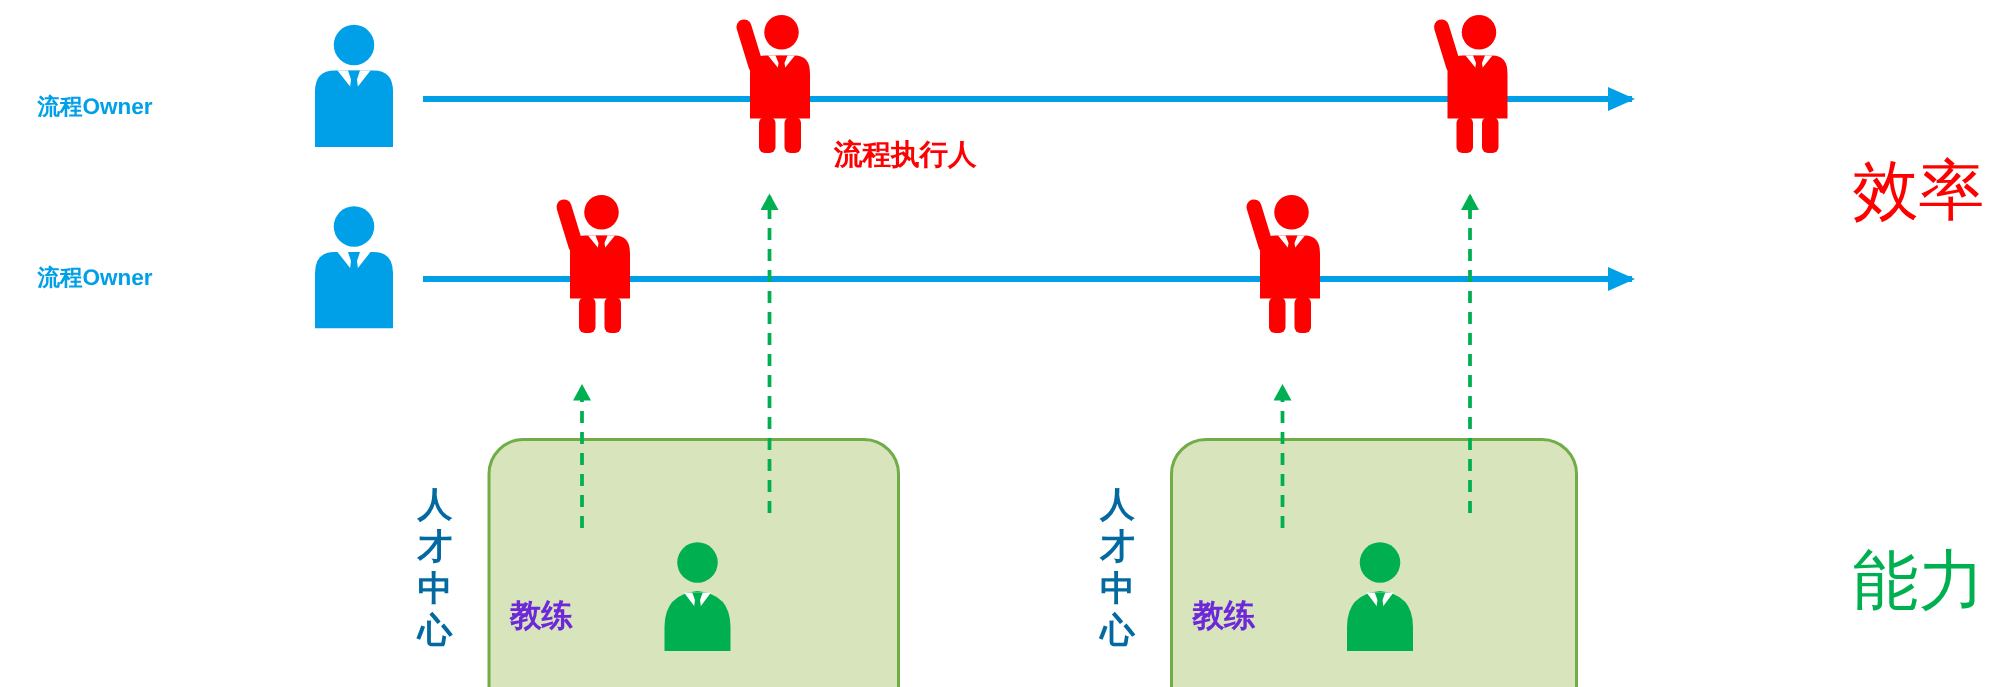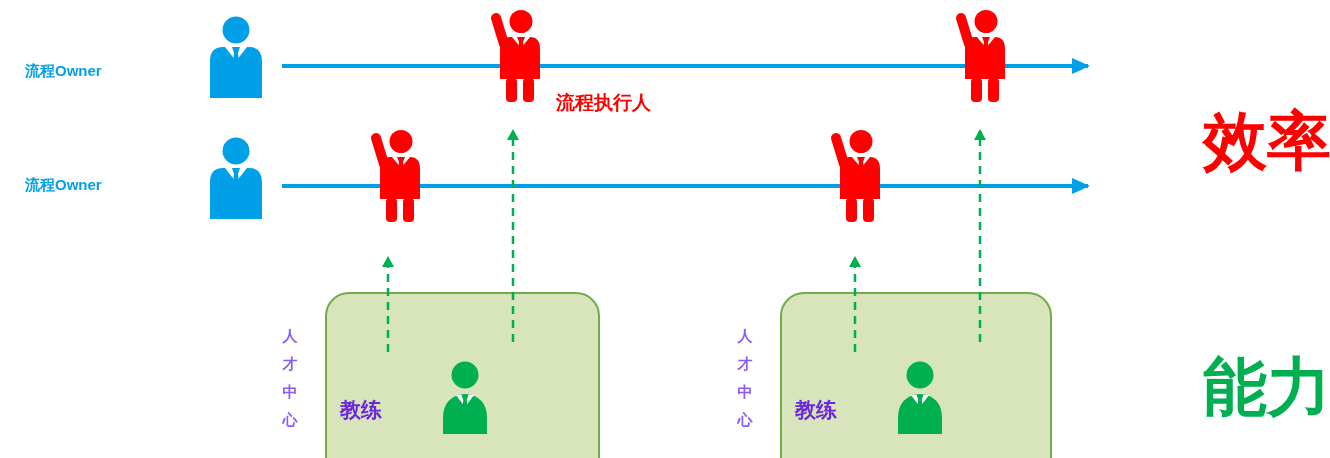--- a/index.html
+++ b/index.html
@@ -25,41 +25,42 @@
     font-weight:bold;
     white-space:nowrap;
   }
   .executor-label {
     color:#FF0000;
     font-size:19px;
     font-weight:bold;
     white-space:nowrap;
   }
   .outcome-label {
-    font-size:64px;
-    font-weight:bold;
+    font-size:44px;
+    font-weight:normal;
     white-space:nowrap;
+    margin-left:32px;
   }
   .outcome-red   { color:#FF0000; }
   .outcome-green { color:#00B050; }
 
   .talent-box {
     background:#D7E4BC;
     border:2.5px solid #70AD47;
     border-radius:24px;
   }
   .coach-label {
     color:#6d28d9;
     font-size:21px;
     font-weight:bold;
     white-space:nowrap;
   }
   .side-label {
-    color:#8b5cf6;
-    font-size:15px;
+    color:#0369a1;
+    font-size:23px;
     font-weight:bold;
     width:24px;
     line-height:28px;
     word-break:break-all;
     text-align:center;
   }
   svg { display:block; }
 </style>
 </head>
 <body>
@@ -157,15 +158,15 @@
 
   <div class="abs layer-text executor-label" style="left:556px; top:90px;">流程执行人</div>
 
   <div class="abs layer-text side-label" style="left:278px; top:322px;">人才中心</div>
   <div class="abs layer-text side-label" style="left:733px; top:322px;">人才中心</div>
 
   <div class="abs layer-text coach-label" style="left:340px; top:396px;">教练</div>
   <div class="abs layer-text coach-label" style="left:795px; top:396px;">教练</div>
 
   <div class="abs layer-text outcome-label outcome-red" style="left:1203px; top:98px;">效率</div>
-  <div class="abs layer-text outcome-label outcome-green" style="left:1203px; top:344px;">能力</div>
+  <div class="abs layer-text outcome-label outcome-green" style="left:1203px; top:358px;">能力</div>
 
 </div>
 
 </body></html>

